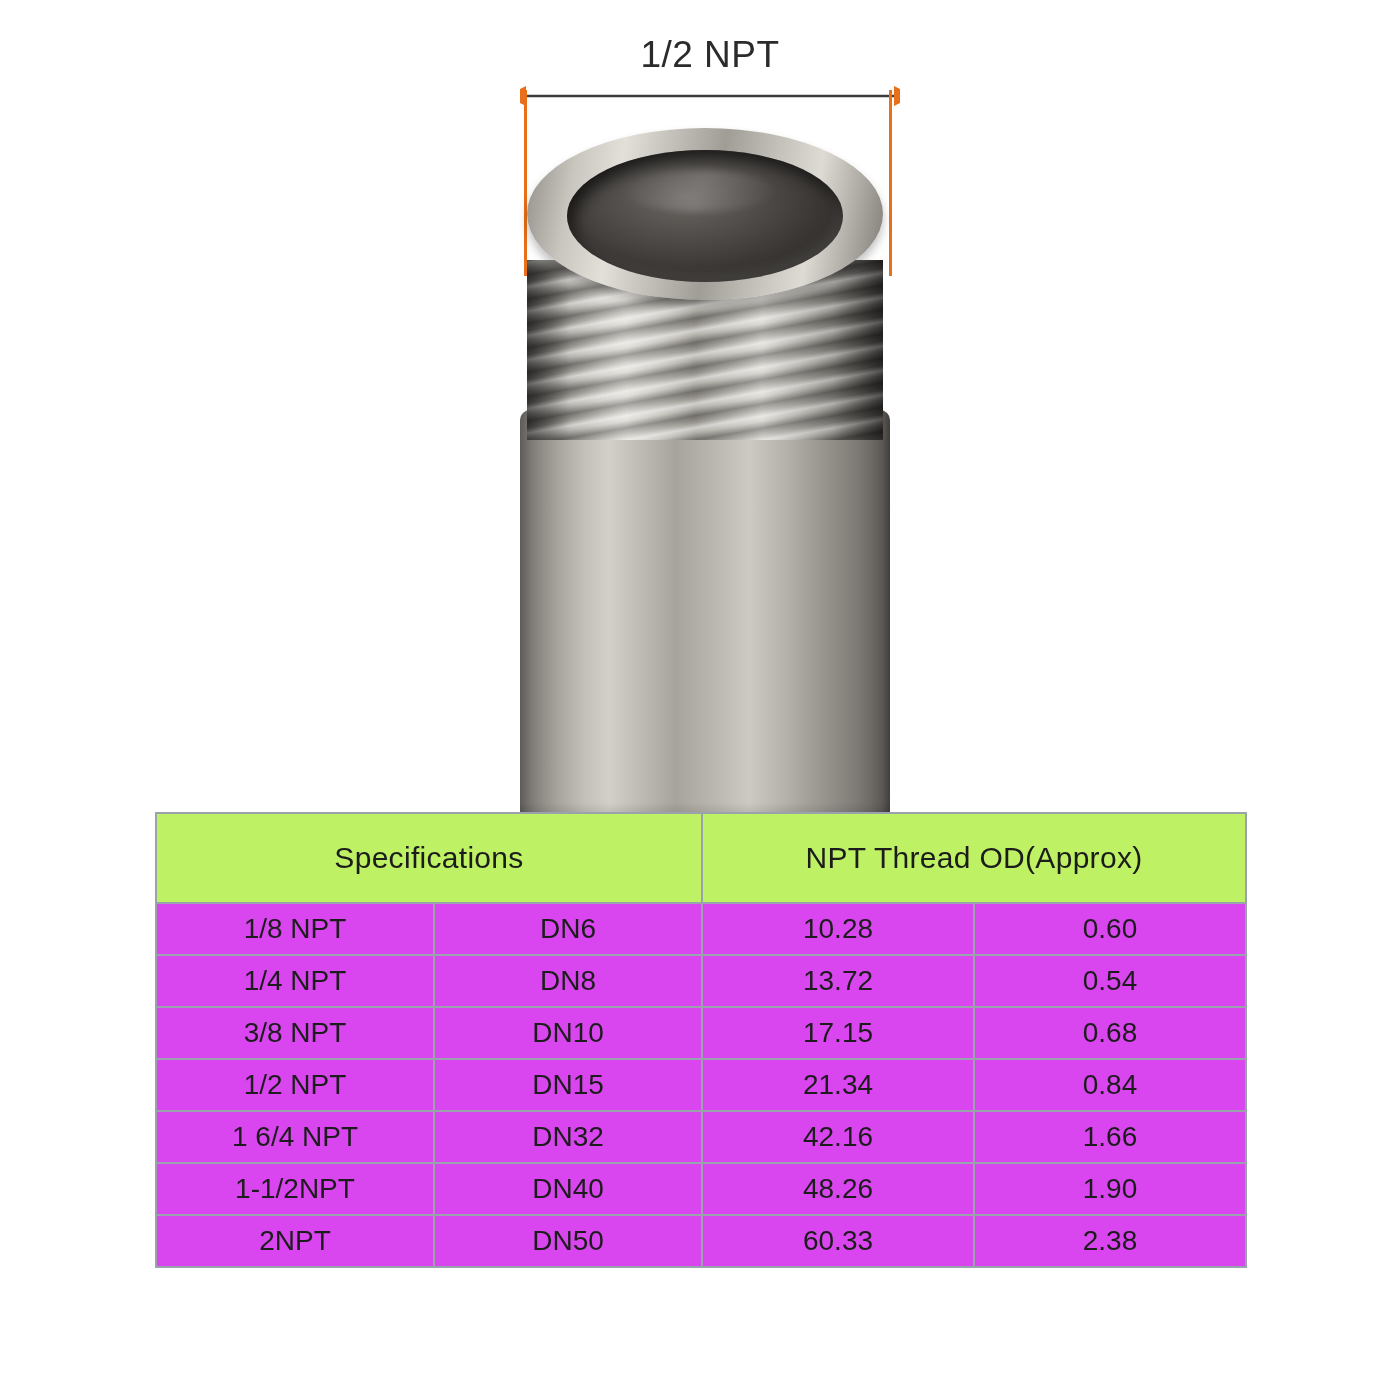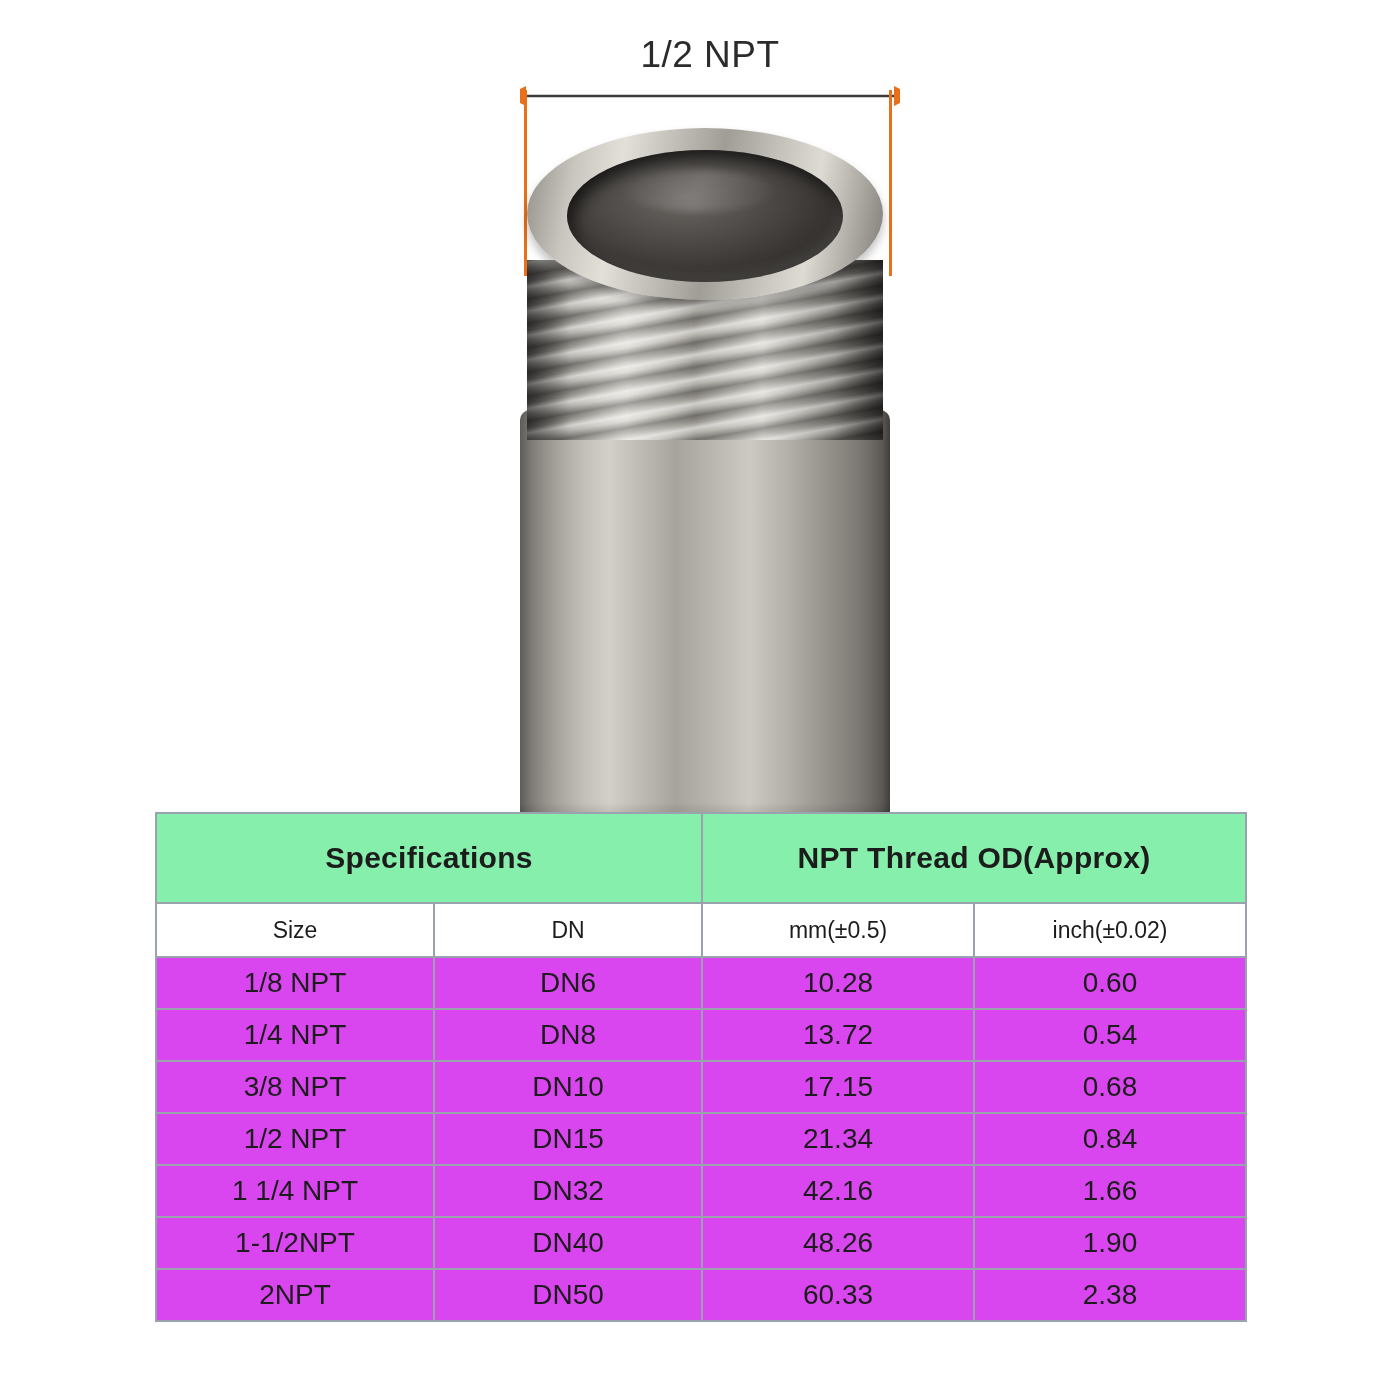--- a/index.html
+++ b/index.html
@@ -179,23 +179,23 @@
     border-collapse: collapse;
     width: 1090px;
     table-layout: fixed;
   }
   th, td {
     border: 2px solid #9aa3ad;
     text-align: center;
     color: #1c1c1c;
   }
   thead th {
-    background: #86efac;
+    background: #bef264;
     font-size: 30px;
-    font-weight: bold;
+    font-weight: normal;
     height: 86px;
     letter-spacing: 0.3px;
   }
   tbody tr.sub-head td {
     font-size: 23px;
     height: 50px;
     background: #ffffff;
   }
   tbody td {
     font-size: 28px;
@@ -246,26 +246,20 @@
         <col class="c3">
         <col class="c4">
     </colgroup>
     <thead>
       <tr>
         <th colspan="2">Specifications</th>
         <th colspan="2">NPT Thread OD(Approx)</th>
       </tr>
     </thead>
     <tbody>
-      <tr class="sub-head">
-        <td>Size</td>
-        <td>DN</td>
-        <td>mm(±0.5)</td>
-        <td>inch(±0.02)</td>
-      </tr>
 
       <tr>
         <td>1/8 NPT</td>
         <td>DN6</td>
         <td>10.28</td>
         <td>0.60</td>
       </tr>
       <tr>
         <td>1/4 NPT</td>
         <td>DN8</td>
@@ -278,21 +272,21 @@
         <td>17.15</td>
         <td>0.68</td>
       </tr>
       <tr>
         <td>1/2 NPT</td>
         <td>DN15</td>
         <td>21.34</td>
         <td>0.84</td>
       </tr>
       <tr>
-        <td>1 1/4 NPT</td>
+        <td>1 6/4 NPT</td>
         <td>DN32</td>
         <td>42.16</td>
         <td>1.66</td>
       </tr>
       <tr>
         <td>1-1/2NPT</td>
         <td>DN40</td>
         <td>48.26</td>
         <td>1.90</td>
       </tr>

